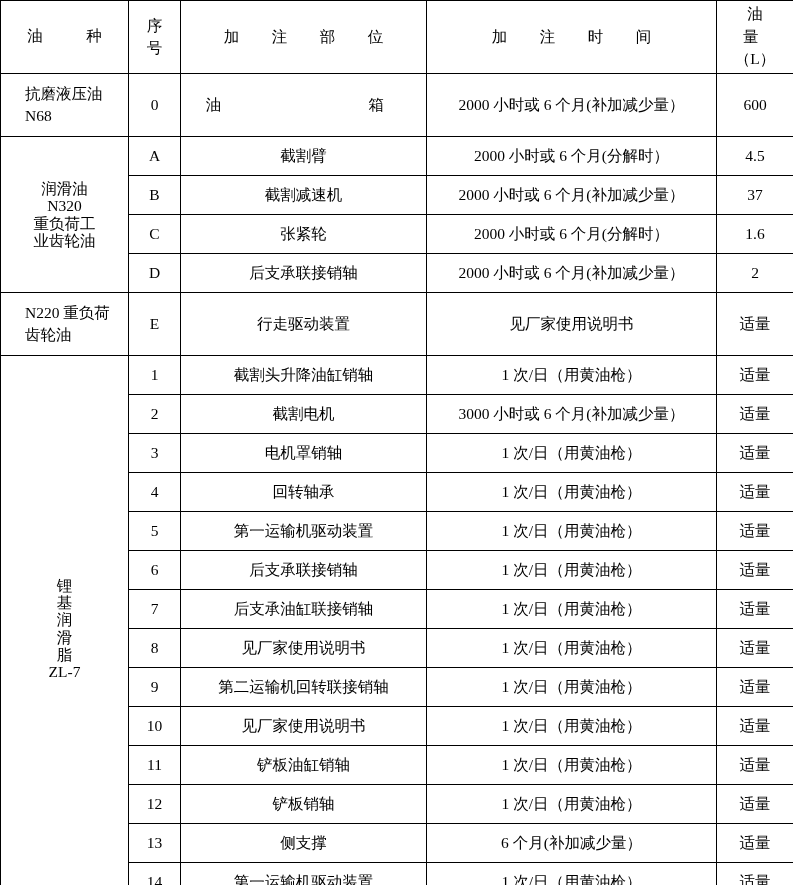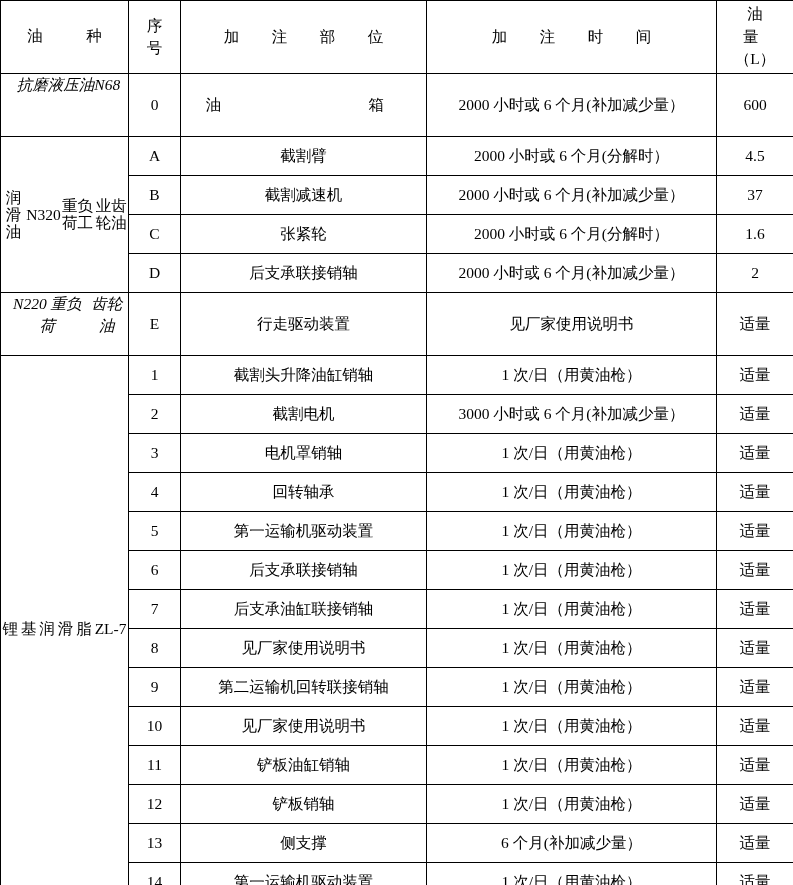--- a/index.html
+++ b/index.html
@@ -61,32 +61,32 @@
   
   .left {
     text-align: left;
     padding-left: 10px;
   }
   .r-tall  { height: 62px; }
   .r-norm  { height: 38px; }
   .r-e     { height: 62px; }
   .stack-left {
     display: flex;
+    flex-direction: column;
     justify-content: center;
     align-items: flex-start;
-    padding-left: 8px;
+    padding-left: 24px;
     height: 100%;
-    font-style: italic;
   }
   .grease-col {
     vertical-align: middle;
   }
   .grease-inner {
     display: flex;
-    flex-direction: row;
+    flex-direction: column;
     justify-content: space-around;
     align-items: center;
     height: 100%;
     padding: 14px 0;
     box-sizing: border-box;
   }
   .grease-inner span {
     display: block;
     line-height: 1.1;
   }

